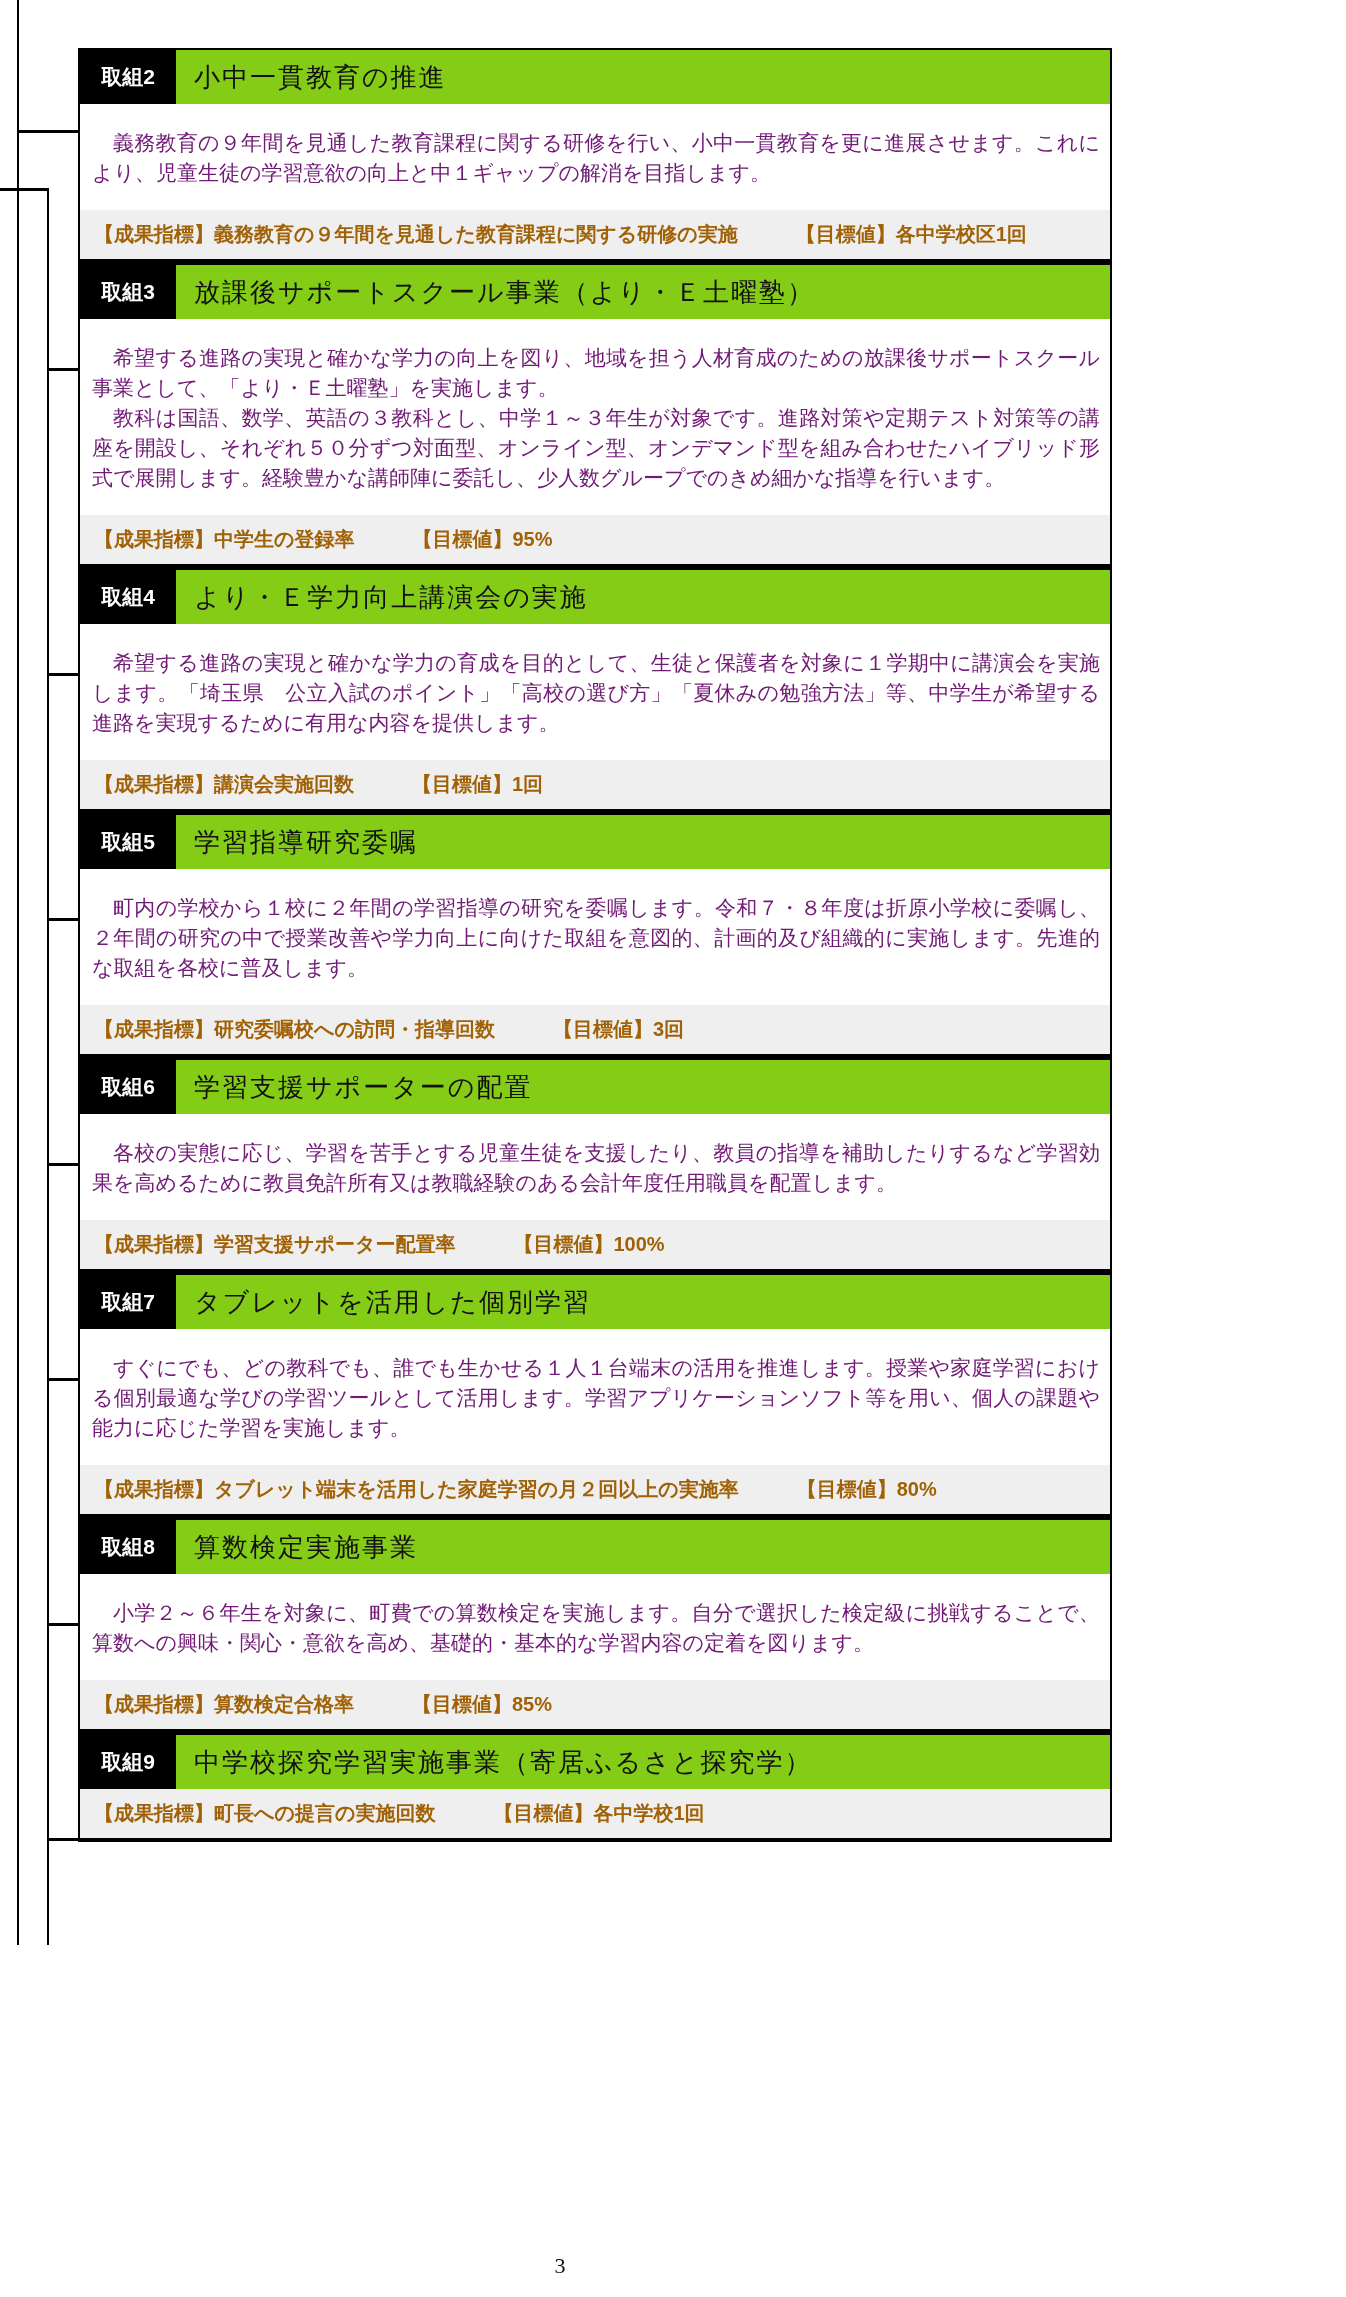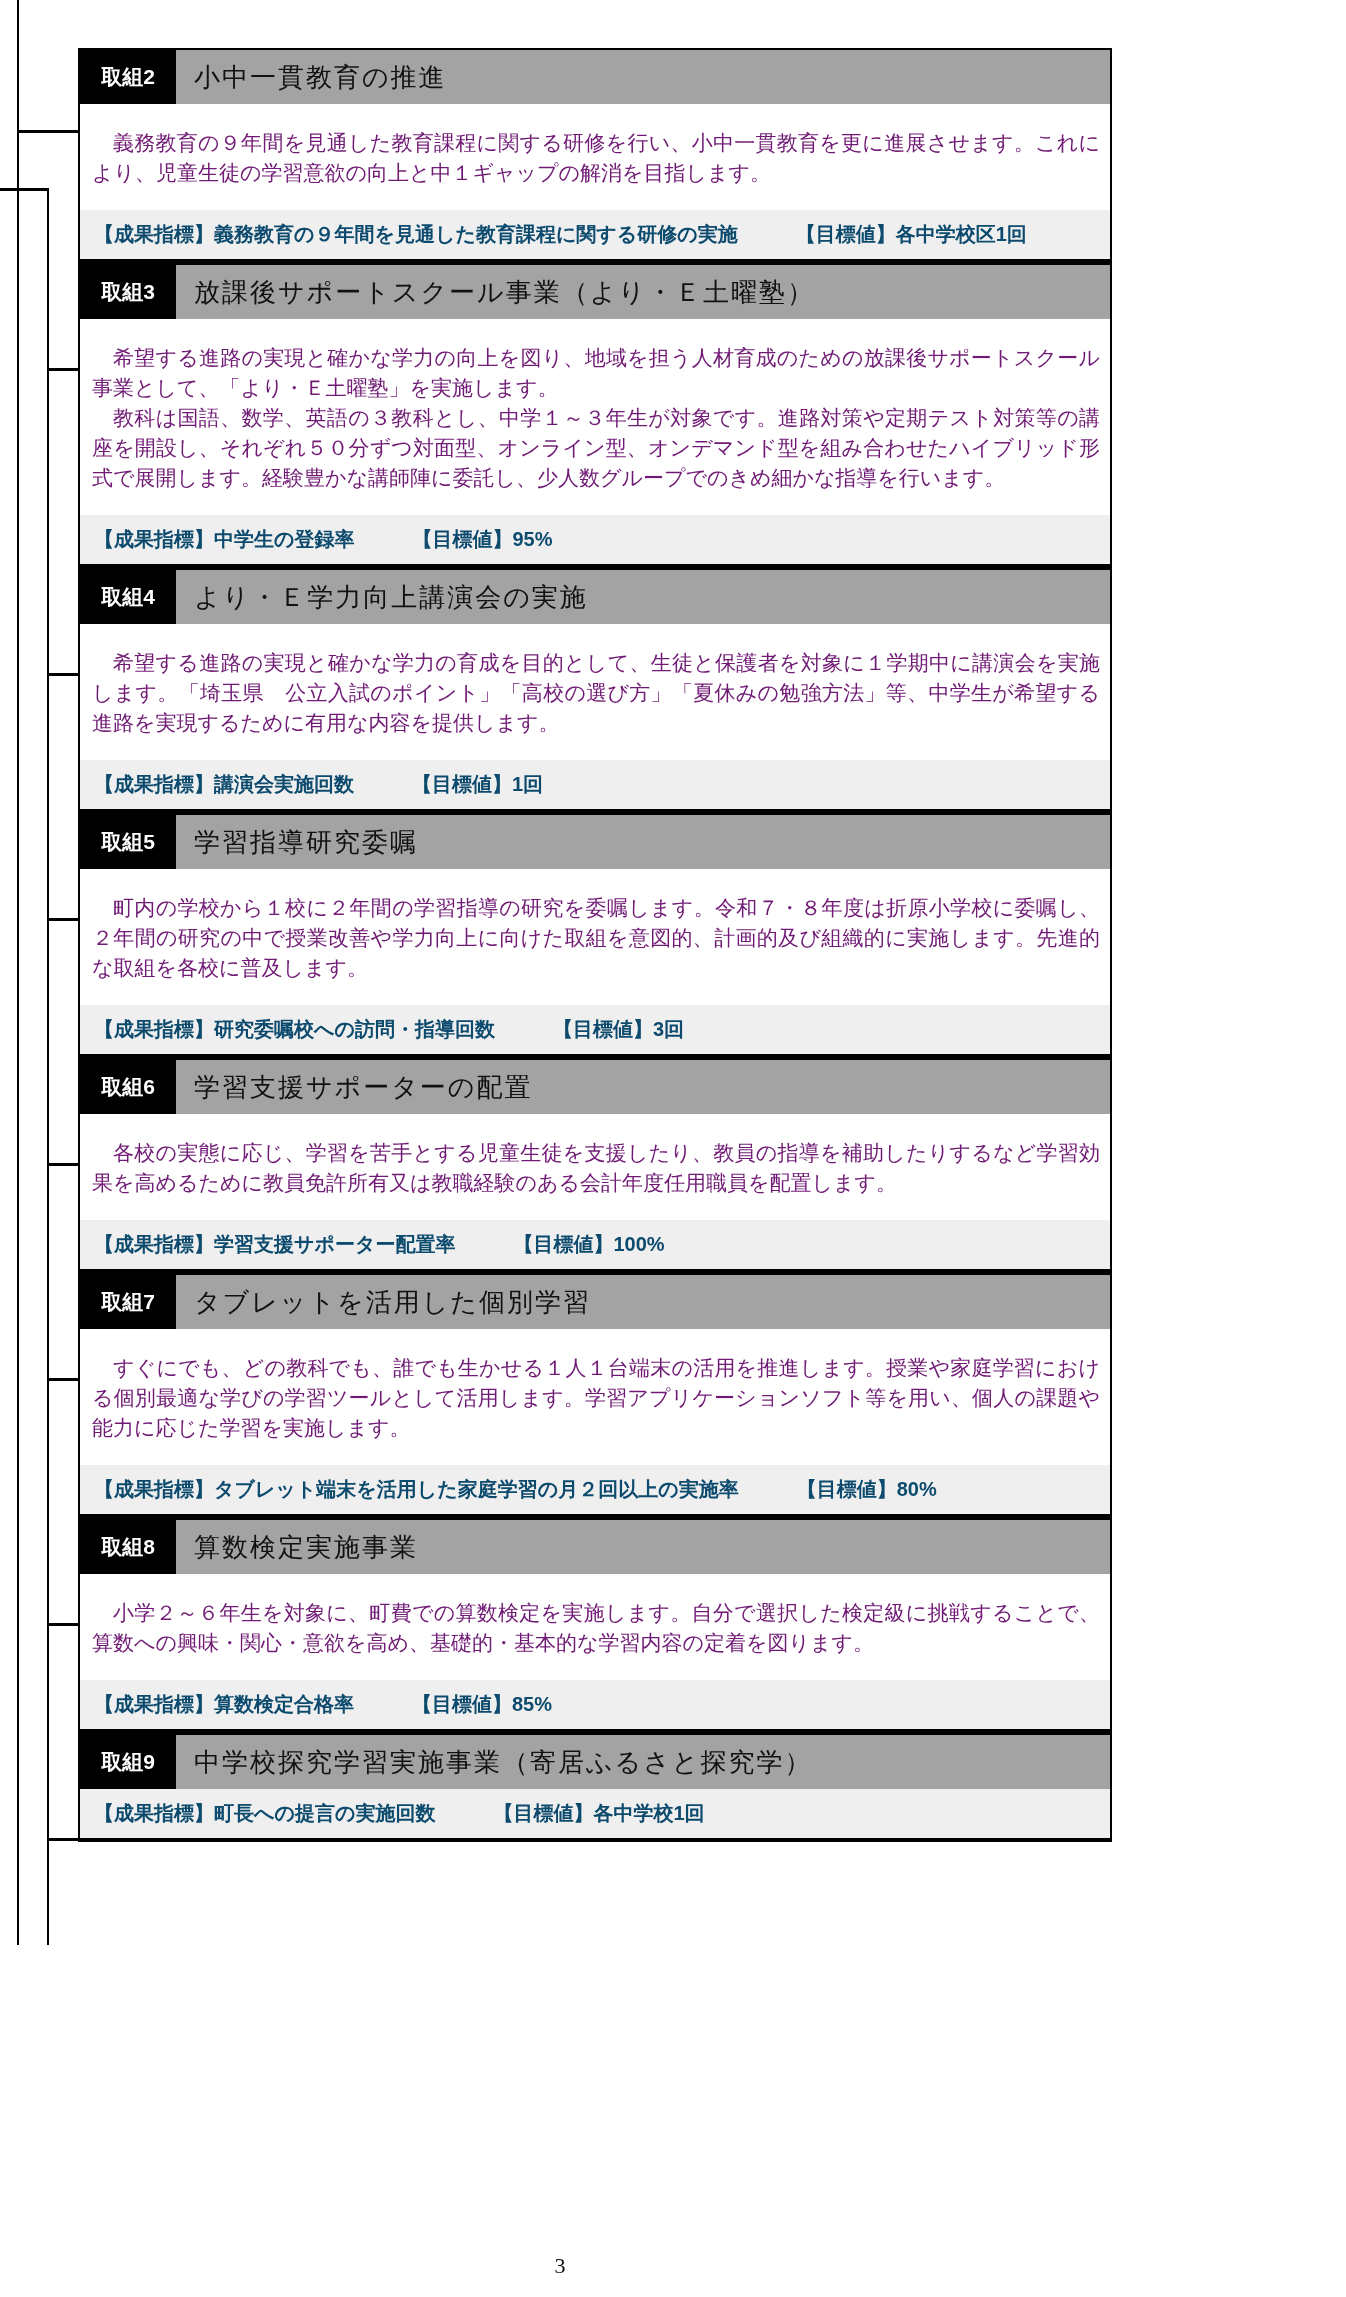--- a/index.html
+++ b/index.html
@@ -21,36 +21,36 @@
   }
   .box.first .branch{left:-63px;width:63px;top:80px;}
   .hdr{display:flex;align-items:stretch;}
   .label{
     background:#000;color:#fff;width:96px;min-height:54px;flex:0 0 96px;
     display:flex;align-items:center;justify-content:center;
     font-family:"Liberation Sans","DejaVu Sans",sans-serif;
     font-size:21px;font-weight:bold;
   }
   .title{
-    flex:1;background:#a3a3a3;display:flex;align-items:center;
+    flex:1;background:#84cc16;display:flex;align-items:center;
     padding-left:18px;
     font-family:"Liberation Sans","DejaVu Sans",sans-serif;
     font-size:26px;letter-spacing:2px;color:#111;
   }
   .bod{
     padding:24px 10px 22px 12px;
     font-size:21px;line-height:30px;text-align:justify;color:#701a75;
   }
   .bod.pad-extra{padding-bottom:60px;}
   .para{margin:0;text-indent:1em;}
   .para:empty{display:none;}
   .metrics{
     background:#efefef;padding:11px 14px;display:flex;gap:58px;align-items:baseline;
     font-family:"Liberation Sans","DejaVu Sans",sans-serif;
-    font-size:20px;font-weight:bold;color:#0c4a6e;white-space:nowrap;
+    font-size:20px;font-weight:bold;color:#a16207;white-space:nowrap;
   }
   .pagenum{
     position:absolute;bottom:18px;left:0;width:1120px;text-align:center;
     font-size:22px;color:#111;
   }
 </style>
 </head>
 <body>
 
 <div class="trunk" style="left:17px;top:0;width:2px;height:1945px;"></div>

